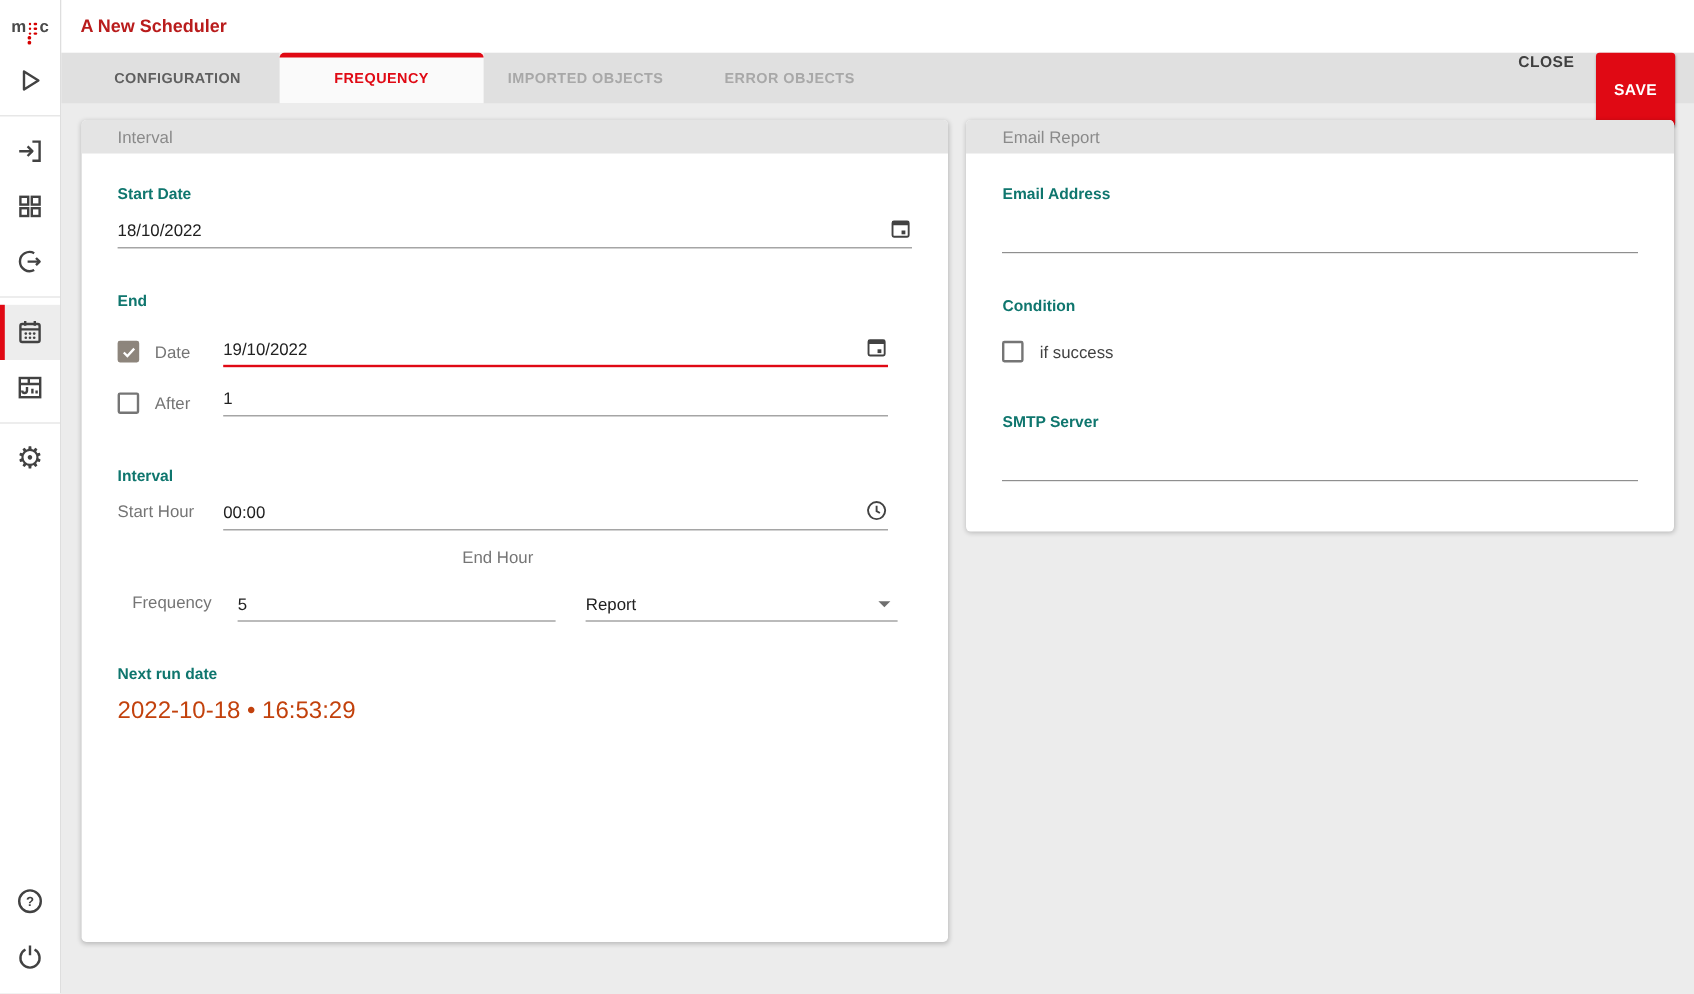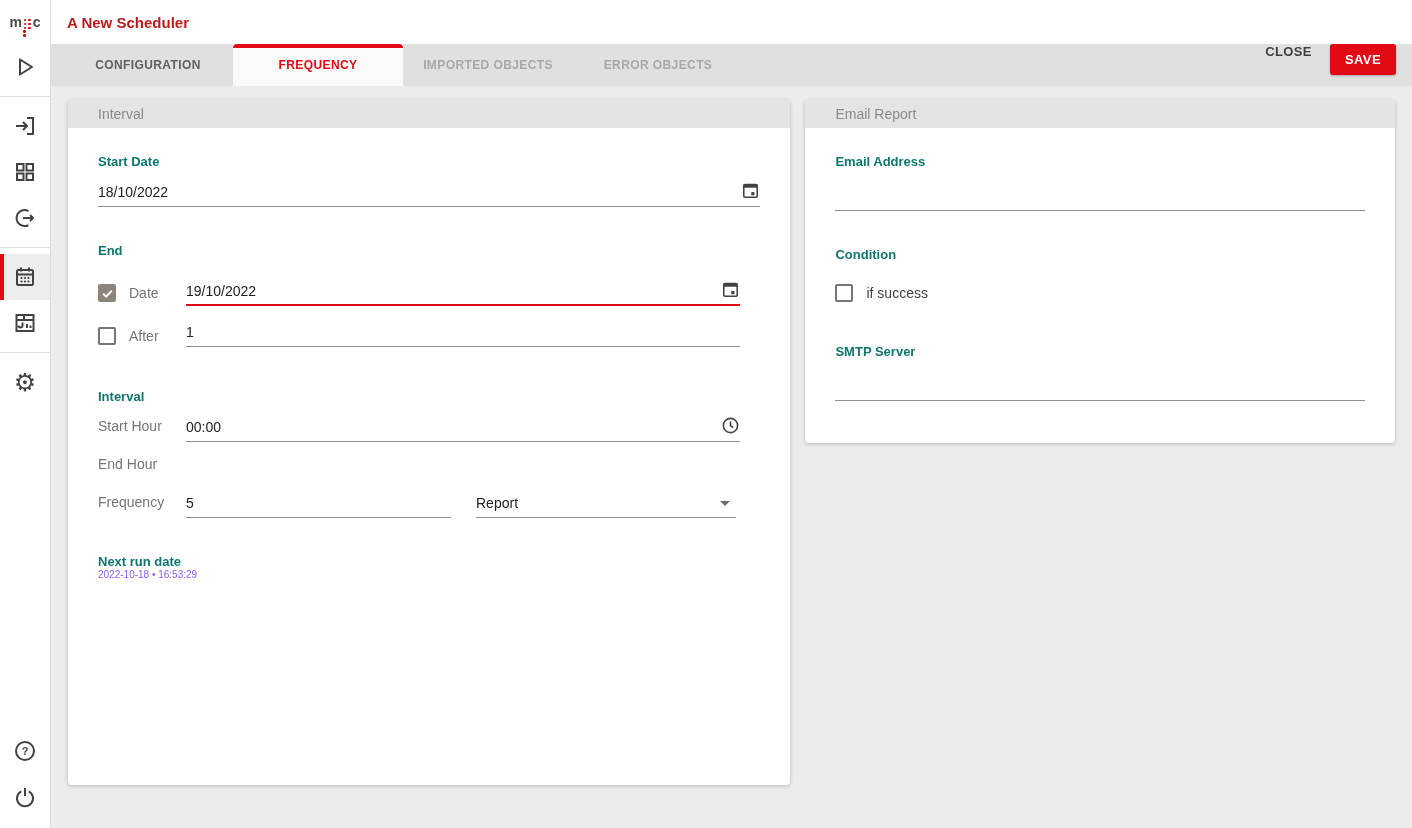--- a/index.html
+++ b/index.html
@@ -65,21 +65,21 @@
   .tabbar-actions {
     margin-left:auto; display:flex; align-items:flex-start; gap:18px; padding-right:16px;
   }
   .btn-close {
     background:none; border:none; font-family:inherit;
     font-size:13px; font-weight:700; letter-spacing:.4px; color:#3f3f3f; cursor:pointer;
   }
   .btn-save {
     background:#e00914; border:none; border-radius:3px; font-family:inherit;
     color:#ffffff; font-size:13px; font-weight:700; letter-spacing:.4px;
-    padding:8px 15px; cursor:pointer; box-shadow:0 1px 2px rgba(0,0,0,.25);
+    padding:23px 15px; cursor:pointer; box-shadow:0 1px 2px rgba(0,0,0,.25);
   }
 
   
   .content {
     position:absolute; left:51px; right:0; top:86px; bottom:0;
     padding:14px 17px; display:flex; gap:15px; align-items:flex-start;
   }
   .card {
     background:#ffffff; border-radius:4px;
     box-shadow:0 1px 4px rgba(0,0,0,.22);
@@ -126,28 +126,28 @@
     display:flex; align-items:center; border-bottom:1px solid #8f8f8f;
     padding-bottom:6px; cursor:pointer;
   }
   .select-value { flex:1; font-size:14px; color:#212121; }
   .select-arrow {
     width:0; height:0; border-left:5px solid transparent;
     border-right:5px solid transparent; border-top:5px solid #6f6f6f;
     margin-right:6px;
   }
 
-  .next-run-value { font-size:10px; color:#8b5cf6; }
+  .next-run-value { font-size:20px; color:#c2410c; margin-top:12px; }
 
   
   .mt26 { margin-top:26px; } .mt36 { margin-top:36px; }
   .mt18 { margin-top:18px; } .mt42 { margin-top:42px; }
   .mt12 { margin-top:12px; }
   .mt22 { margin-top:22px; }
-  .hour-row { margin-top:0; height:38px; align-items:flex-end; }
+  .hour-row { margin-top:0; height:38px; align-items:flex-end;justify-content:center; }
   .hour-row .row-left { padding-bottom:8px; }
   .freq-input { width:265px; }
   .freq-gap { width:25px; flex:none; }
   .minutes-select { width:260px; }
   .email-underline { border-bottom:1px solid #8f8f8f; height:42px; }
 </style>
 </head>
 <body>
 
 <div class="sidebar">

